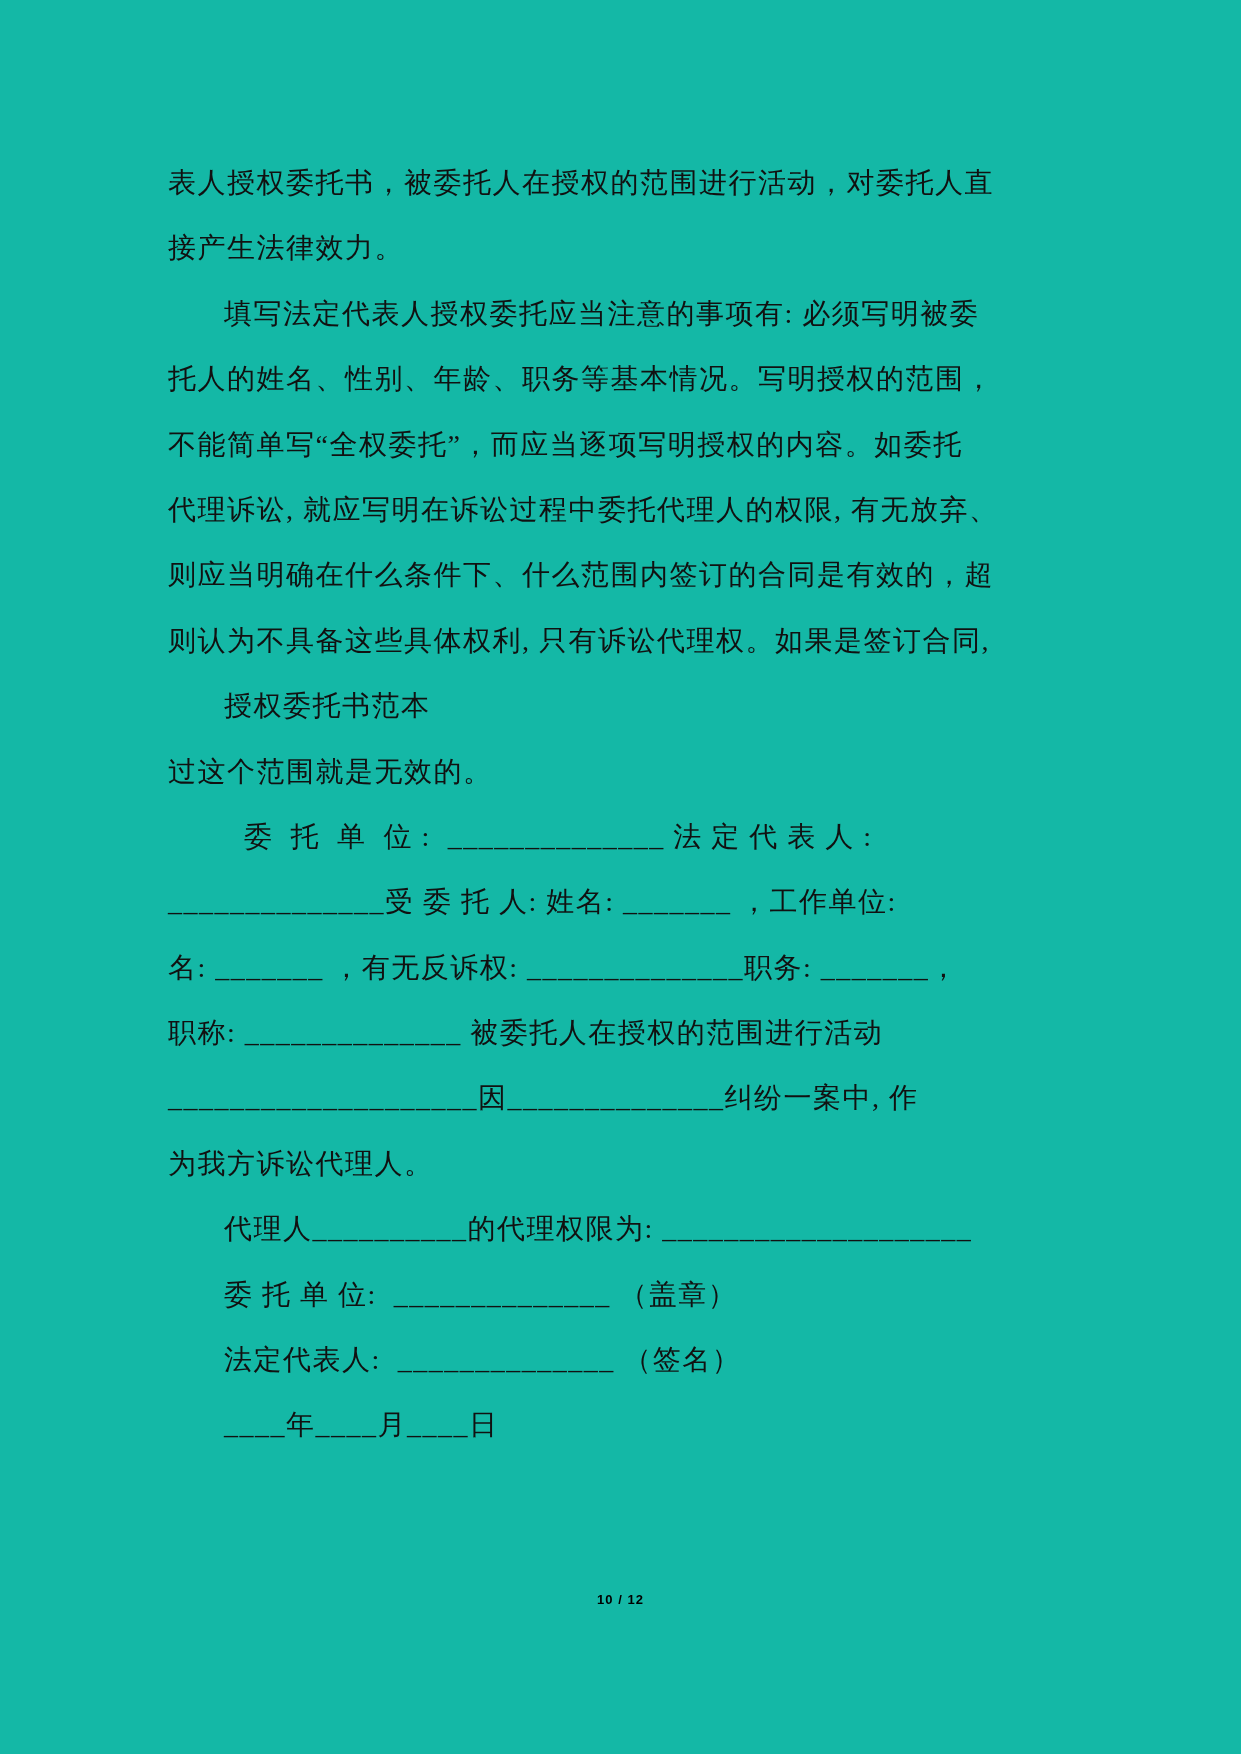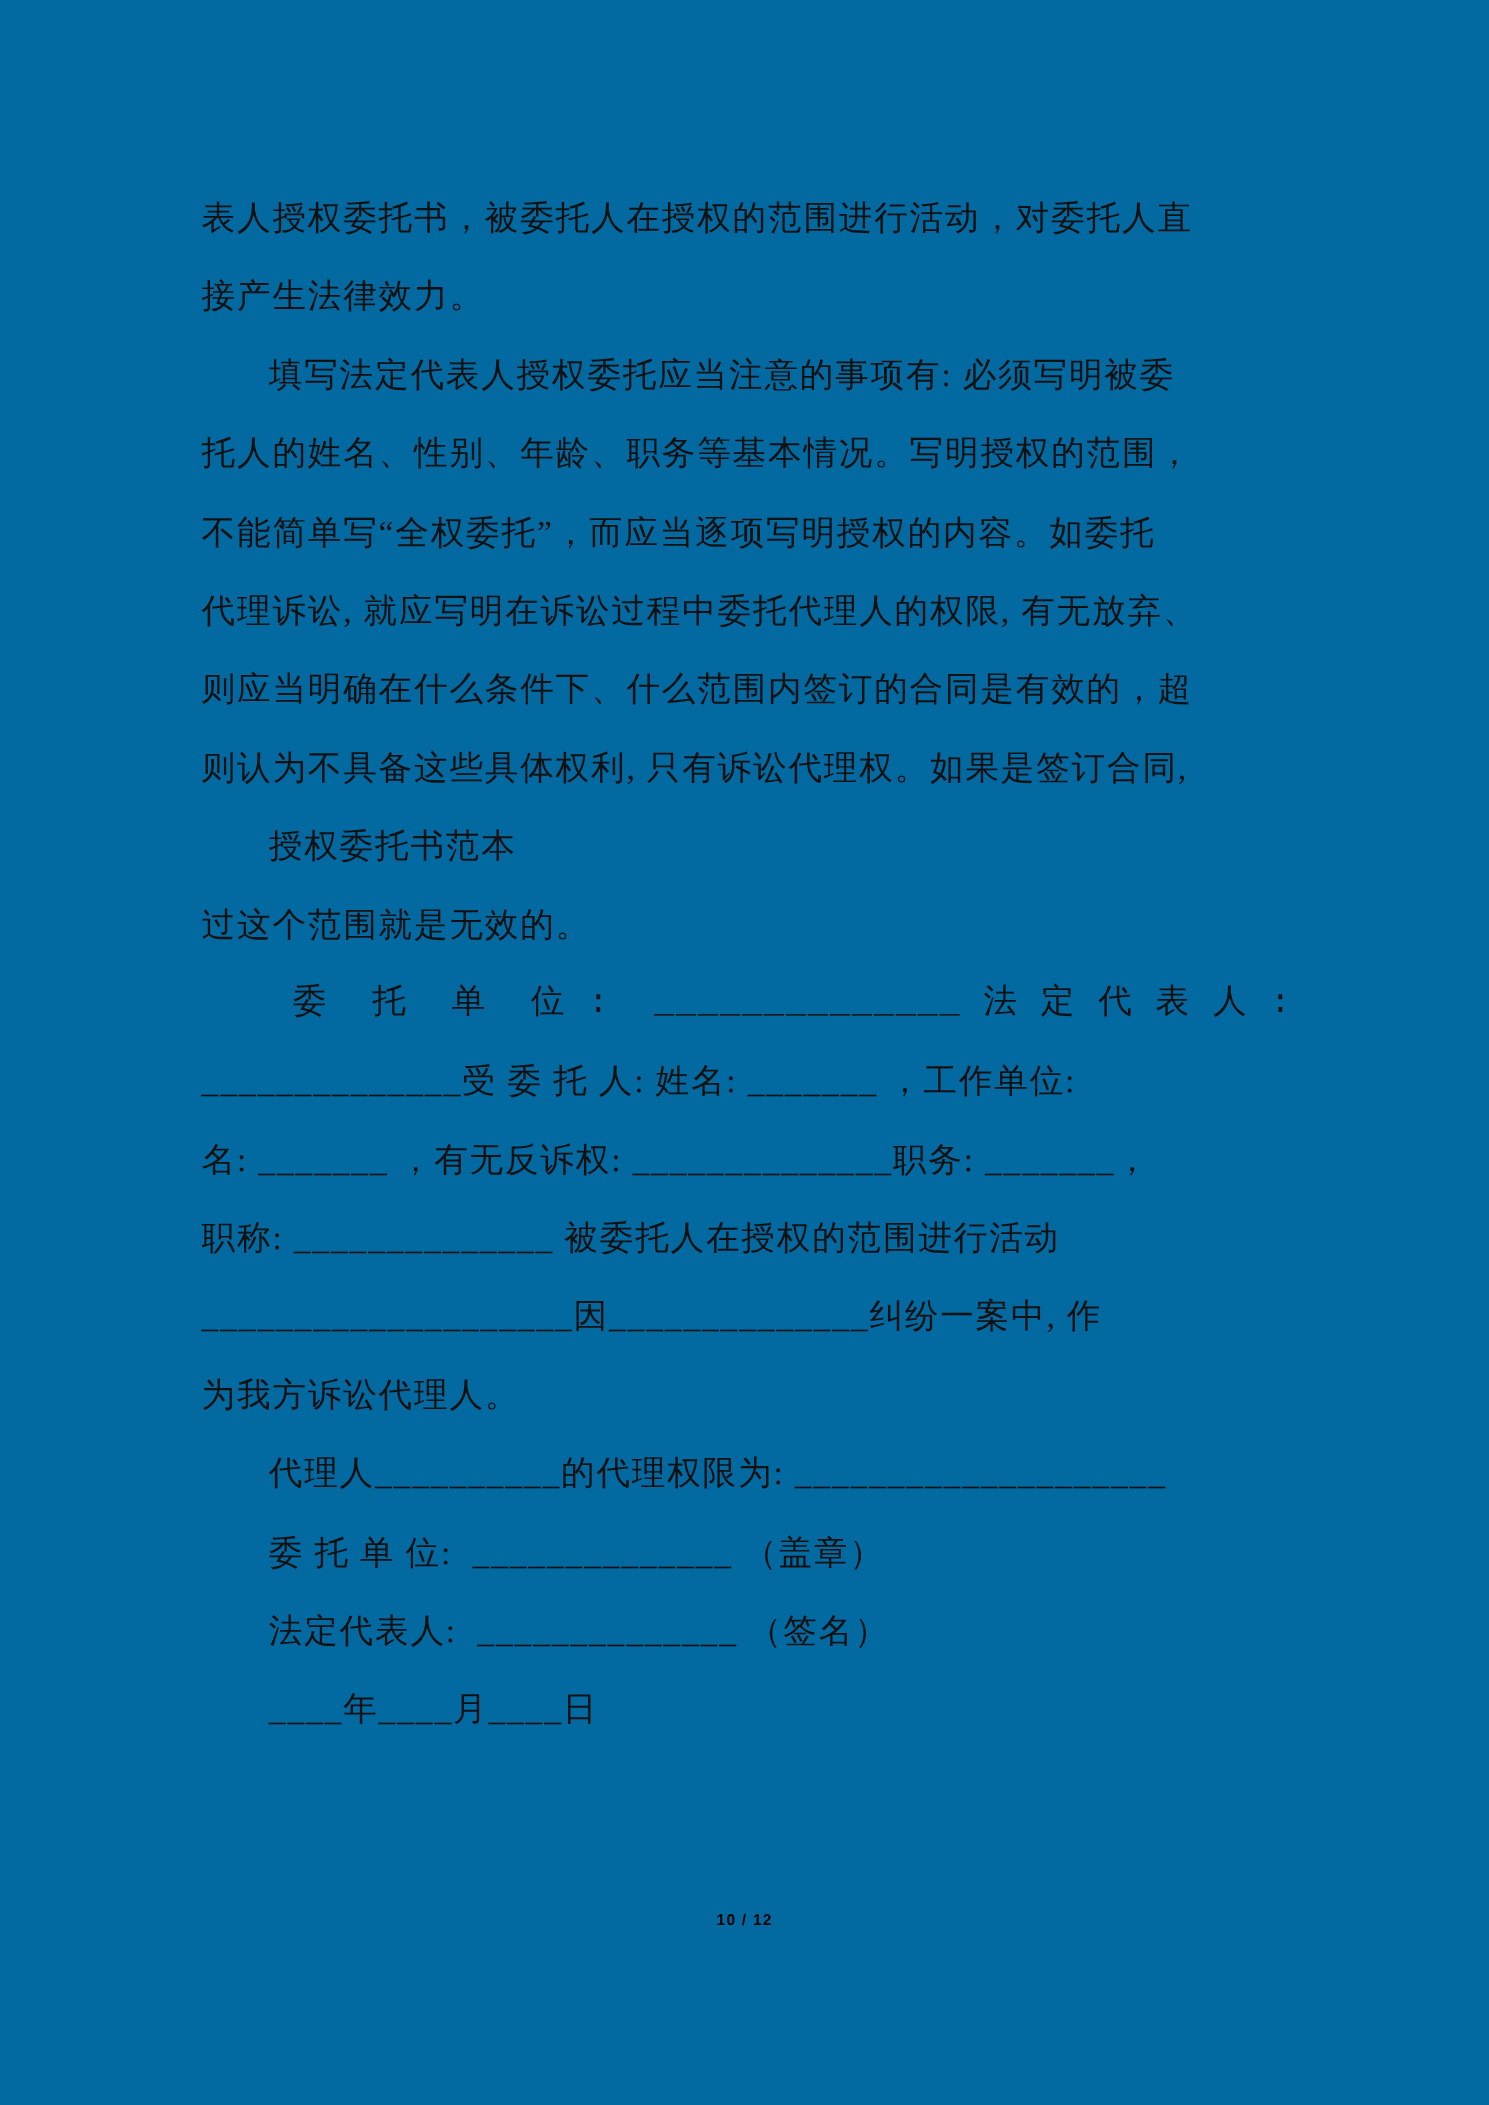--- a/index.html
+++ b/index.html
@@ -11,38 +11,38 @@
     width: 1241px;
     height: 1754px;
     position: relative;
     font-family: "Liberation Serif", "DejaVu Serif", serif;
     color: #000000;
     overflow: hidden;
   }
   .page {
     position: absolute;
     inset: 0;
-    background: #0369a1;
+    background: #14b8a6;
   }
   .content {
     position: absolute;
     top: 150px;
     left: 168px;
     width: 790px;
   }
   .line {
     font-size: 28px;
     line-height: 65.4px;
     height: 65.4px;
     white-space: pre;
     letter-spacing: 1.5px;
     color: #111111;
   }
   .indent-para { padding-left: 56px; }
-  .indent-wide { padding-left: 76px; font-family: Liberation Mono, monospace; }
+  .indent-wide { padding-left: 76px; }
   .footer {
     position: absolute;
     top: 1592px;
     left: 0;
     width: 1241px;
     text-align: center;
     font-family: "Liberation Sans", "DejaVu Sans", sans-serif;
     font-weight: bold;
     font-size: 13px;
     color: #000000;

